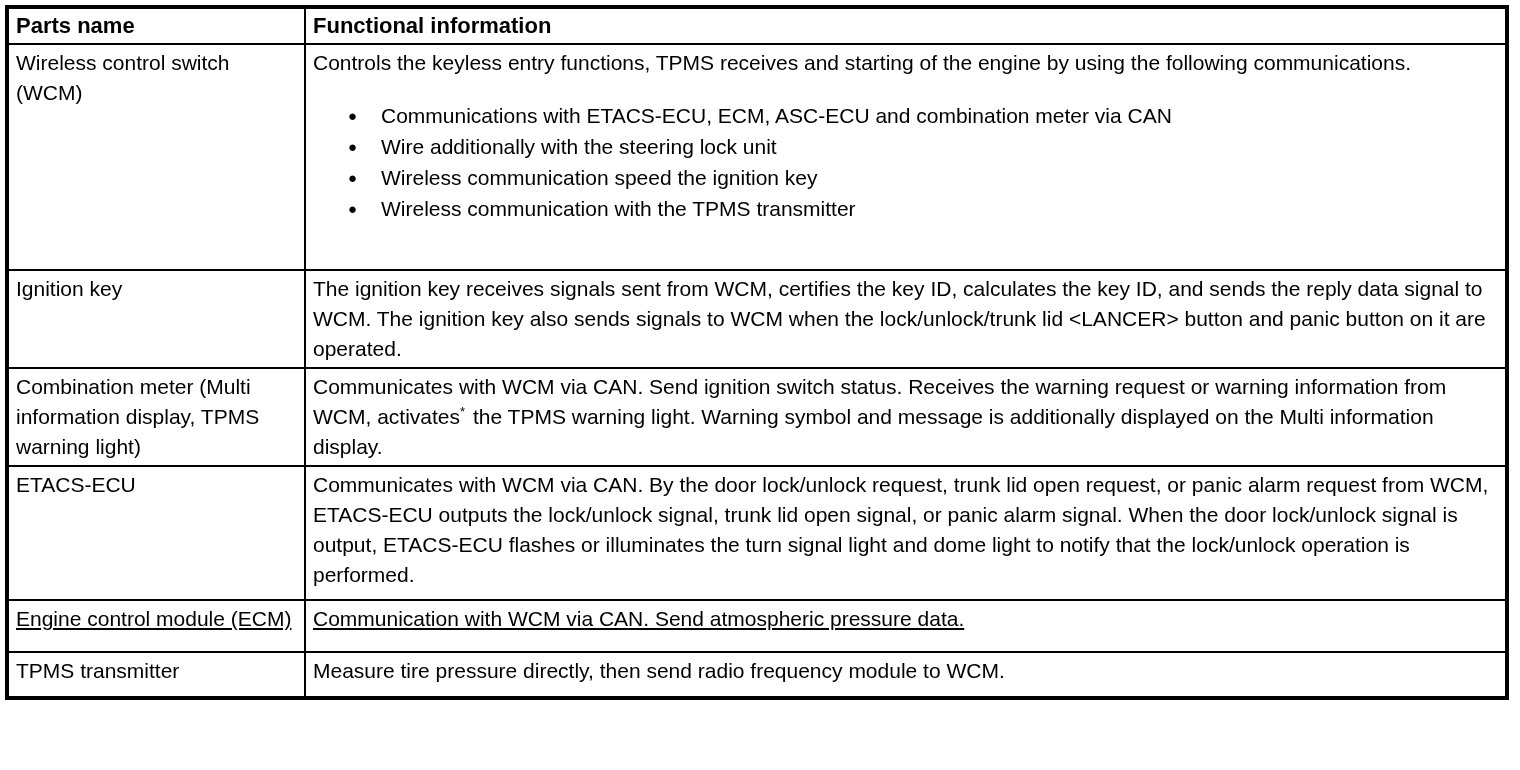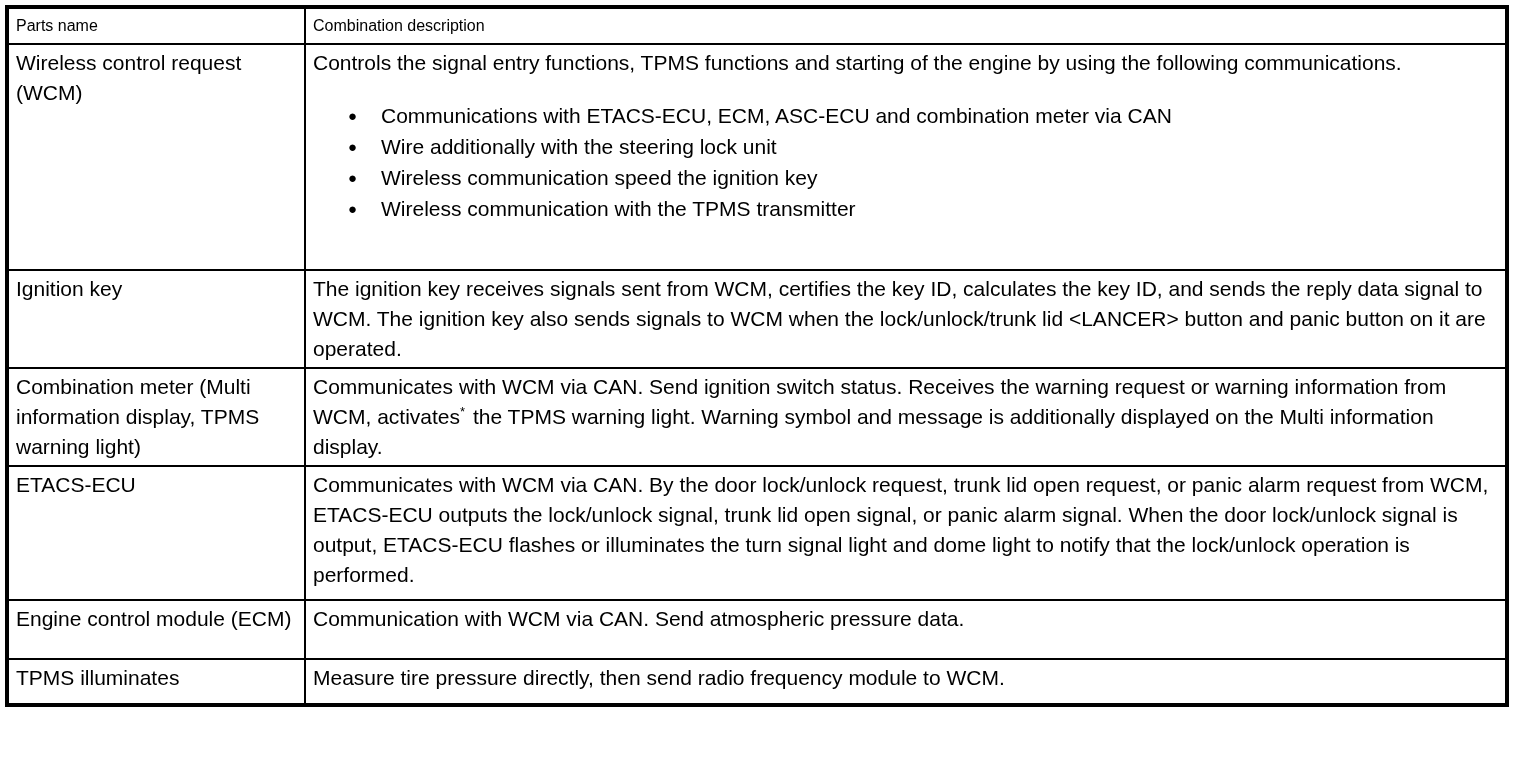--- a/index.html
+++ b/index.html
@@ -39,26 +39,26 @@
   }
   col.c-part { width: 298px; }
   col.c-desc { width: 1202px; }
 
   tr.hdr   { height: 36px; }
   tr.r-wcm { height: 226px; }
   tr.r-key { height: 98px; }
   tr.r-cmb { height: 80px; }
   tr.r-eta { height: 134px; margin-top: 14px; }
   tr.r-asc { height: 38px; }
-  tr.r-ecm { height: 59px; }
+  tr.r-ecm { height: 52px; text-decoration: underline; }
   tr.r-tpm { height: 46px; }
 
   table.parts-table th {
-    font-weight: normal;
-    font-size: 16px;
+    font-weight: bold;
+    font-size: 22px;
     vertical-align: middle;
     padding: 2px 7px;
   }
 
   ul.bullet-list {
     list-style: none;
     margin: 22px 0 0 0;
     padding: 0;
   }
   ul.bullet-list li {
@@ -84,27 +84,27 @@
 
 <div class="page">
   <table class="parts-table">
     <colgroup>
       <col class="c-part">
       <col class="c-desc">
     </colgroup>
     <tbody>
         <tr class="hdr">
       <th>Parts name</th>
-      <th>Combination description</th>
+      <th>Functional information</th>
     </tr>
 
     <tr class="r-wcm">
-      <td>Wireless control request (WCM)</td>
+      <td>Wireless control switch (WCM)</td>
       <td>
-        <div>Controls the signal entry functions, TPMS functions and starting of the engine by using the following communications.</div>
+        <div>Controls the keyless entry functions, TPMS receives and starting of the engine by using the following communications.</div>
         <ul class="bullet-list">
           <li><span class="dot">●</span><span>Communications with ETACS-ECU, ECM, ASC-ECU and combination meter via CAN</span></li>
           <li><span class="dot">●</span><span>Wire additionally with the steering lock unit</span></li>
           <li><span class="dot">●</span><span>Wireless communication speed the ignition key</span></li>
           <li><span class="dot">●</span><span>Wireless communication with the TPMS transmitter</span></li>
         </ul>
       </td>
     </tr>
 
     <tr class="r-key">
@@ -122,18 +122,18 @@
       <td>Communicates with WCM via CAN. By the door lock/unlock request, trunk lid open request, or panic alarm request from WCM, ETACS-ECU outputs the lock/unlock signal, trunk lid open signal, or panic alarm signal. When the door lock/unlock signal is output, ETACS-ECU flashes or illuminates the turn signal light and dome light to notify that the lock/unlock operation is performed.</td>
     </tr>
 
 
     <tr class="r-ecm">
       <td>Engine control module (ECM)</td>
       <td>Communication with WCM via CAN. Send atmospheric pressure data.</td>
     </tr>
 
     <tr class="r-tpm">
-      <td>TPMS illuminates</td>
+      <td>TPMS transmitter</td>
       <td>Measure tire pressure directly, then send radio frequency module to WCM.</td>
     </tr>
   </tbody>
     </table>
 </div>
 
 </body></html>

